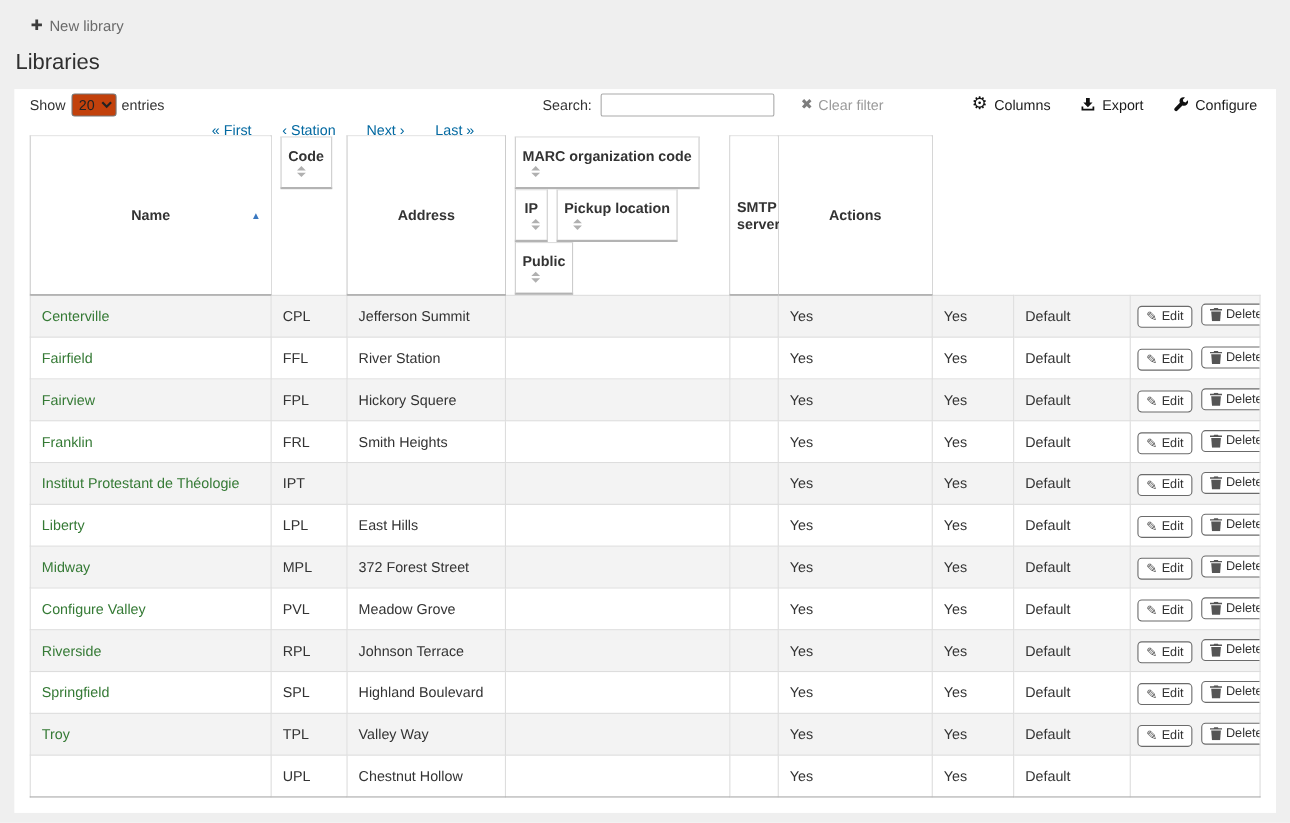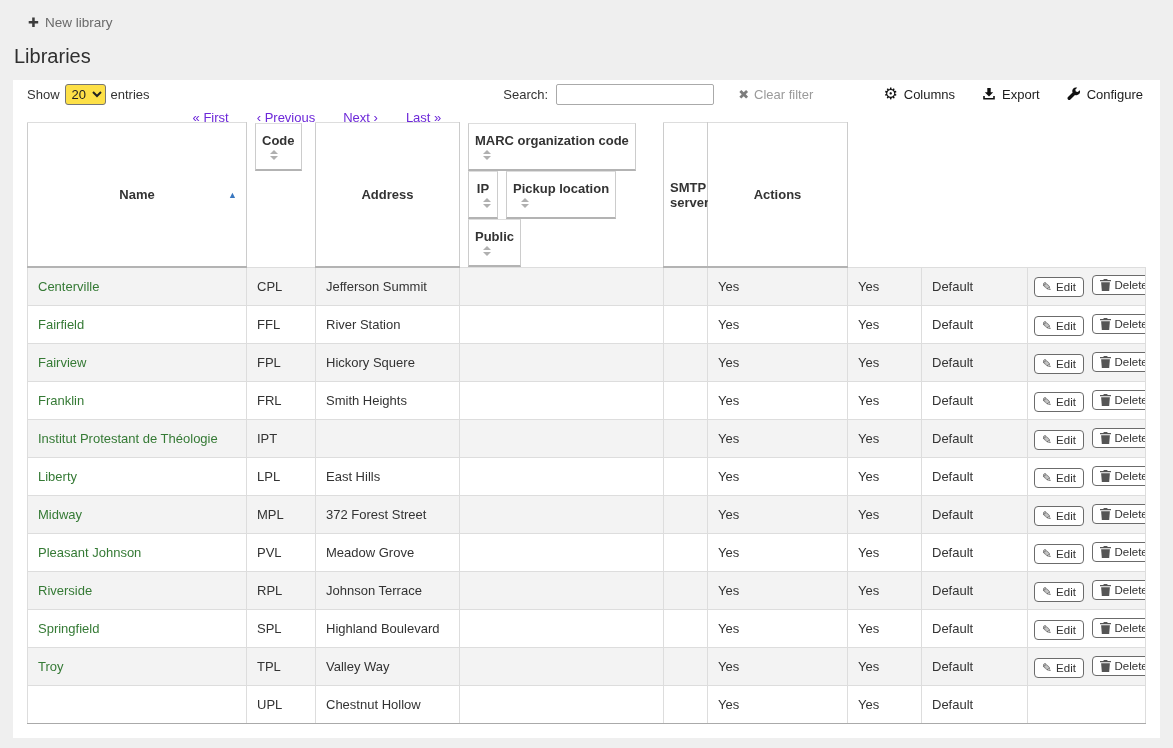--- a/index.html
+++ b/index.html
@@ -22,24 +22,24 @@
   
   .panel { background:#fff; margin:0 13px; padding:0 14px 14px 14px; min-height:640px; }
   .info-row { padding:16px 0 13px 0; border-bottom:1px solid #ddd; font-size:13px; color:#333; }
 
   
   .toolbar { display:flex; align-items:center; justify-content:space-between; margin:11px 0 14px 0; height:28px; }
   .toolbar-left { display:flex; align-items:center; }
   .show-group { display:flex; align-items:center; gap:5px; }
   .show-group select {
     font-family:inherit; font-size:13px; color:#222;
-    border:1px solid #767676; border-radius:3px; padding:1px 2px; background:#fde047;
+    border:1px solid #767676; border-radius:3px; padding:1px 2px; background:#c2410c;
   }
   .paginate { display:flex; align-items:center; margin-left:43px; }
-  .page-link { color:#6d28d9; margin-right:28px; cursor:default; text-decoration:none; font-size:13px;margin-top:46px; }
+  .page-link { color:#0369a1; margin-right:28px; cursor:default; text-decoration:none; font-size:13px;margin-top:46px; }
   .search-group { display:flex; align-items:center; margin-left:34px; gap:8px; }
   .search-group input {
     width:158px; height:21px; border:1px solid #aaa; border-radius:2px;
     font-family:inherit; font-size:13px; padding:0 4px;
   }
   .clear-filter { display:inline-flex; align-items:center; gap:5px; margin-left:24px; color:#9a9a9a; cursor:default; }
   .clear-filter .x-icon { color:#7d7d7d; font-size:13px; font-weight:bold; }
   .toolbar-right { display:flex; align-items:center; gap:27px; padding-right:3px; }
   .tool-btn {
     background:none; border:none; cursor:pointer; font-family:inherit;
@@ -101,21 +101,21 @@
     <div class="toolbar-left">
       <label class="show-group">
         <span>Show</span>
         <select>
           <option>20</option>
         </select>
         <span>entries</span>
       </label>
       <nav class="paginate">
         <a href="#" class="page-link">« First</a>
-        <a href="#" class="page-link">‹ Previous</a>
+        <a href="#" class="page-link">‹ Station</a>
         <a href="#" class="page-link">Next ›</a>
         <a href="#" class="page-link">Last »</a>
       </nav>
       <div class="search-group">
         <span>Search:</span>
         <input type="text" value="" style="">
       </div>
       <span class="clear-filter">
         <span class="x-icon">✖</span>
         <span>Clear filter</span>
@@ -407,21 +407,21 @@
             <path d="M4.2 0h3.6l.6 1H12v1.4H0V1h3.6z"></path>
             <path d="M1.2 3.4h9.6L10 13H2z"></path>
           </svg>
         </span>
         <span>Delete</span>
       </button>
     </td>
   </tr>
 
   <tr>
-    <td class="c-name"><a href="#" class="lib-link">Pleasant Johnson</a></td>
+    <td class="c-name"><a href="#" class="lib-link">Configure Valley</a></td>
     <td>PVL</td>
     <td>Meadow Grove</td>
     <td></td>
     <td></td>
     <td>Yes</td>
     <td>Yes</td>
     <td>Default</td>
     <td class="c-actions">
       <button class="act-btn">
         <span class="pencil">✎</span>

